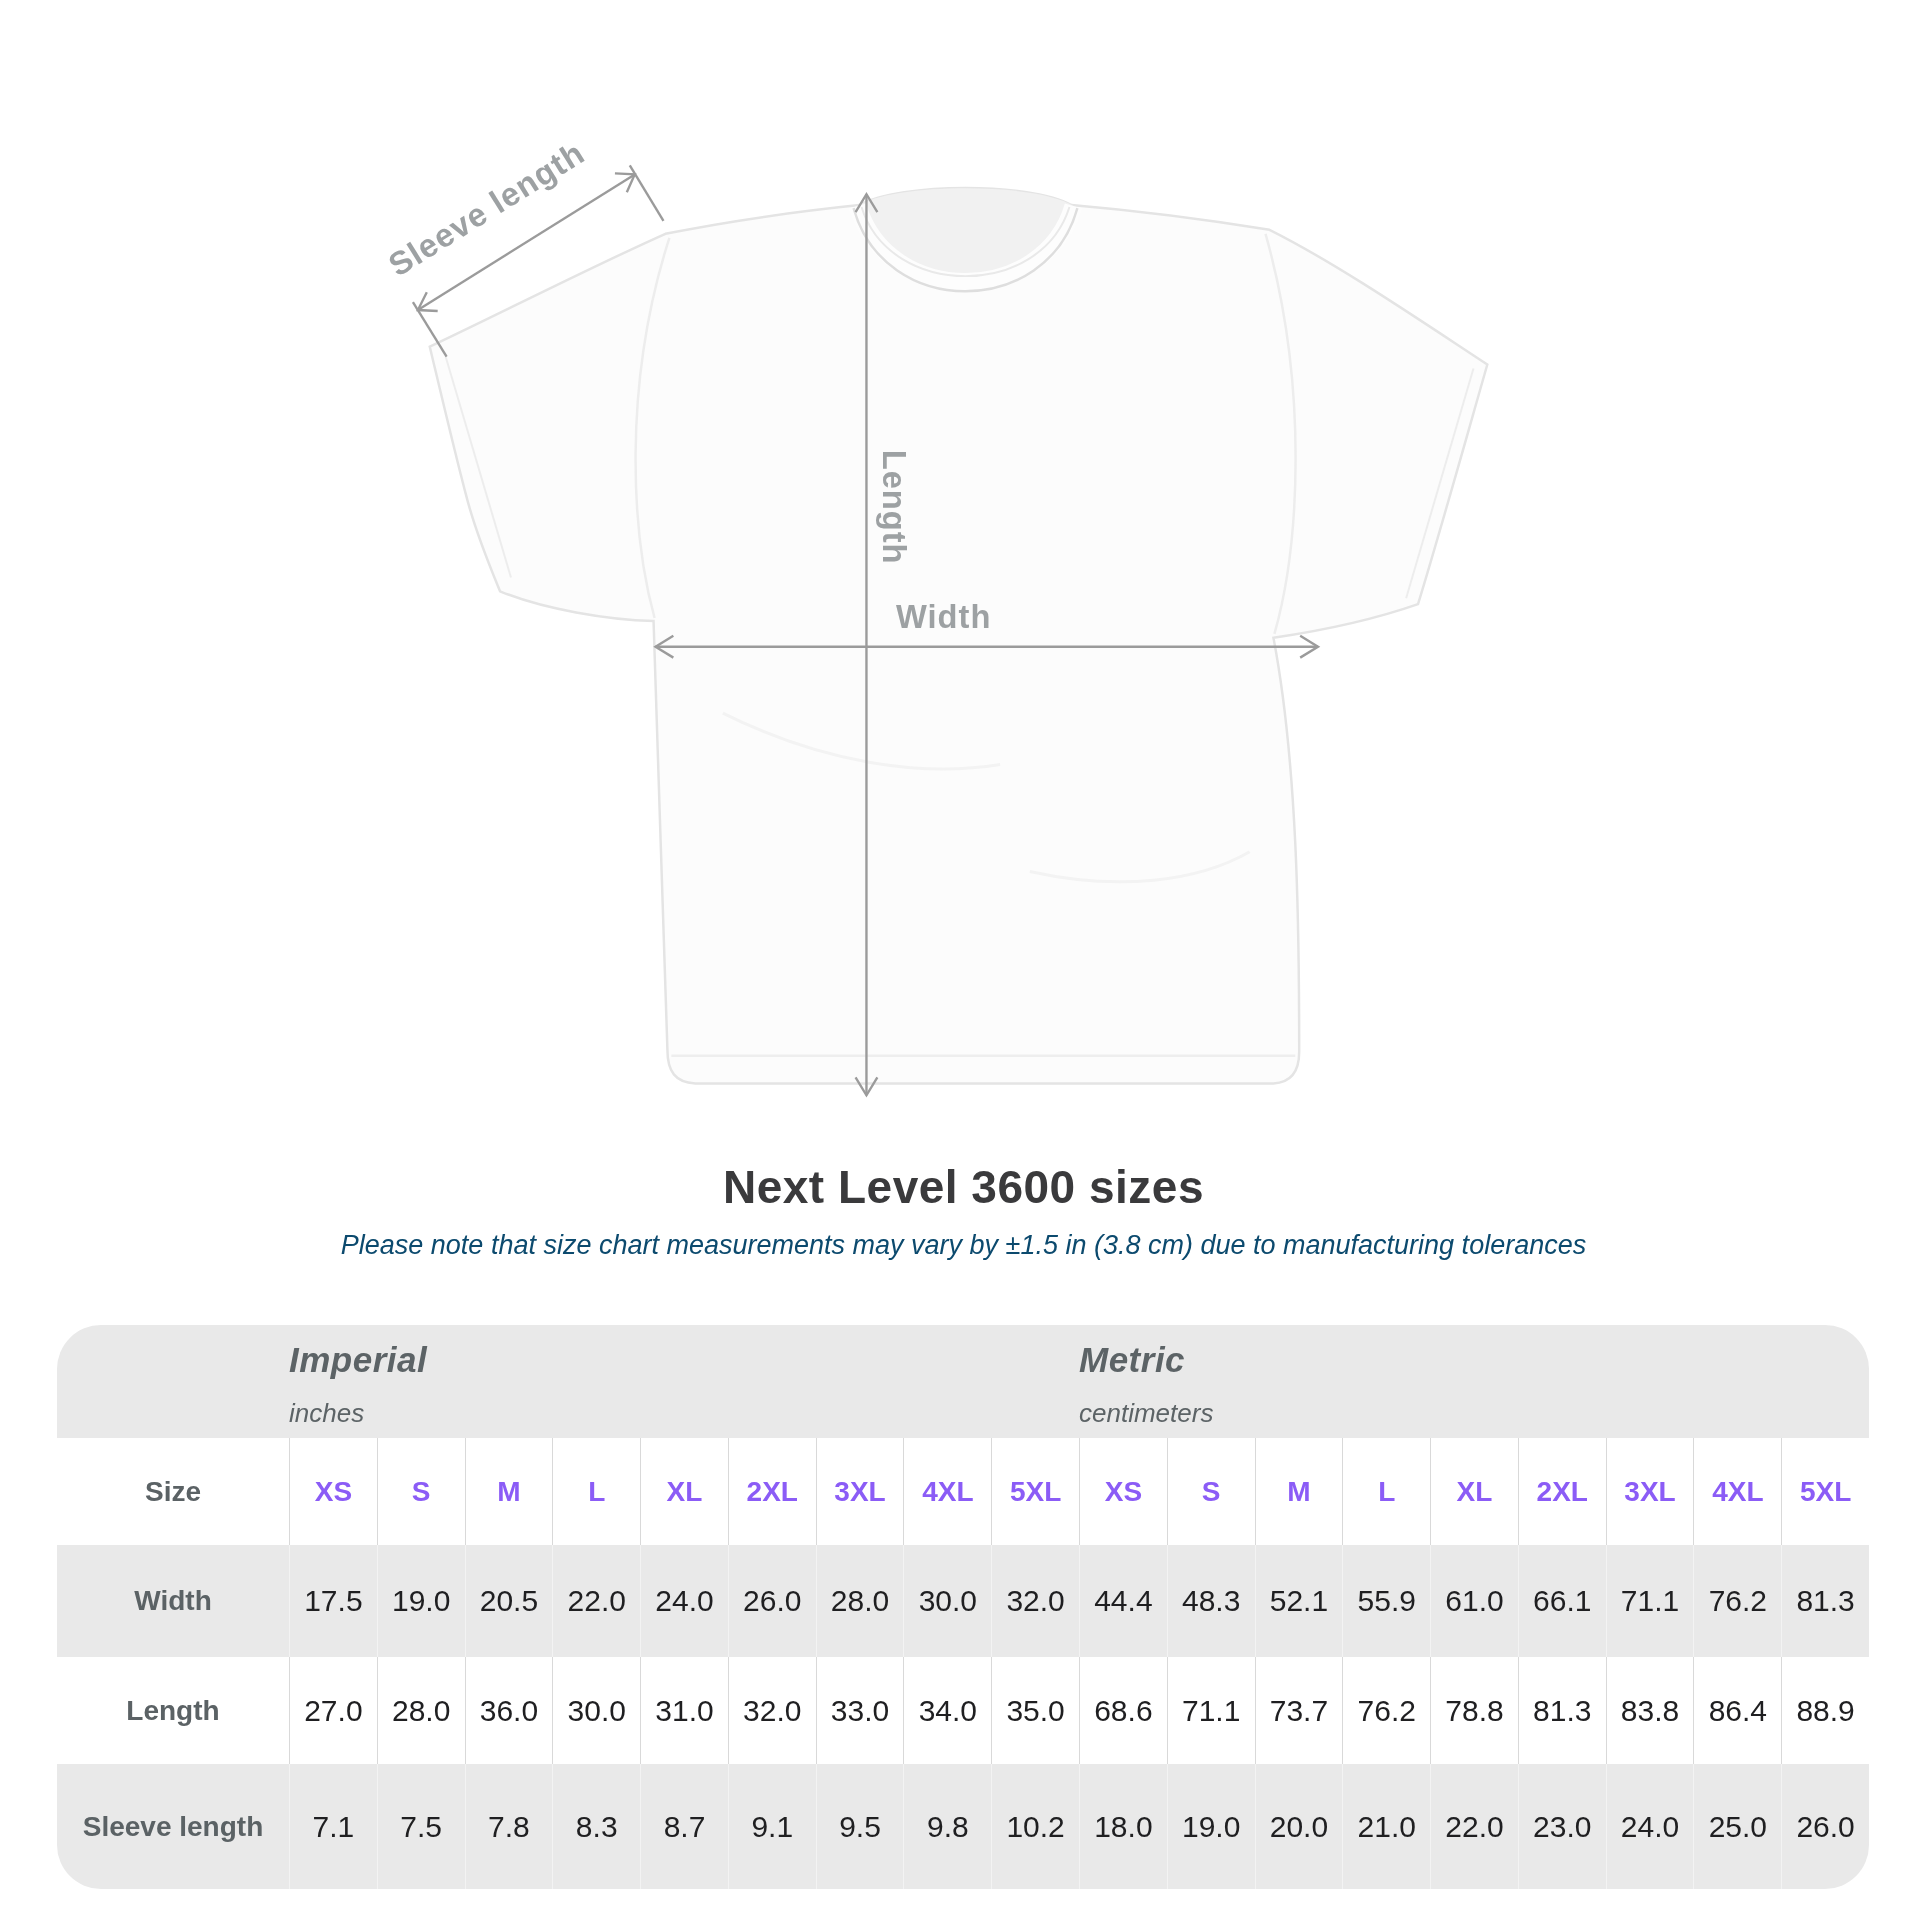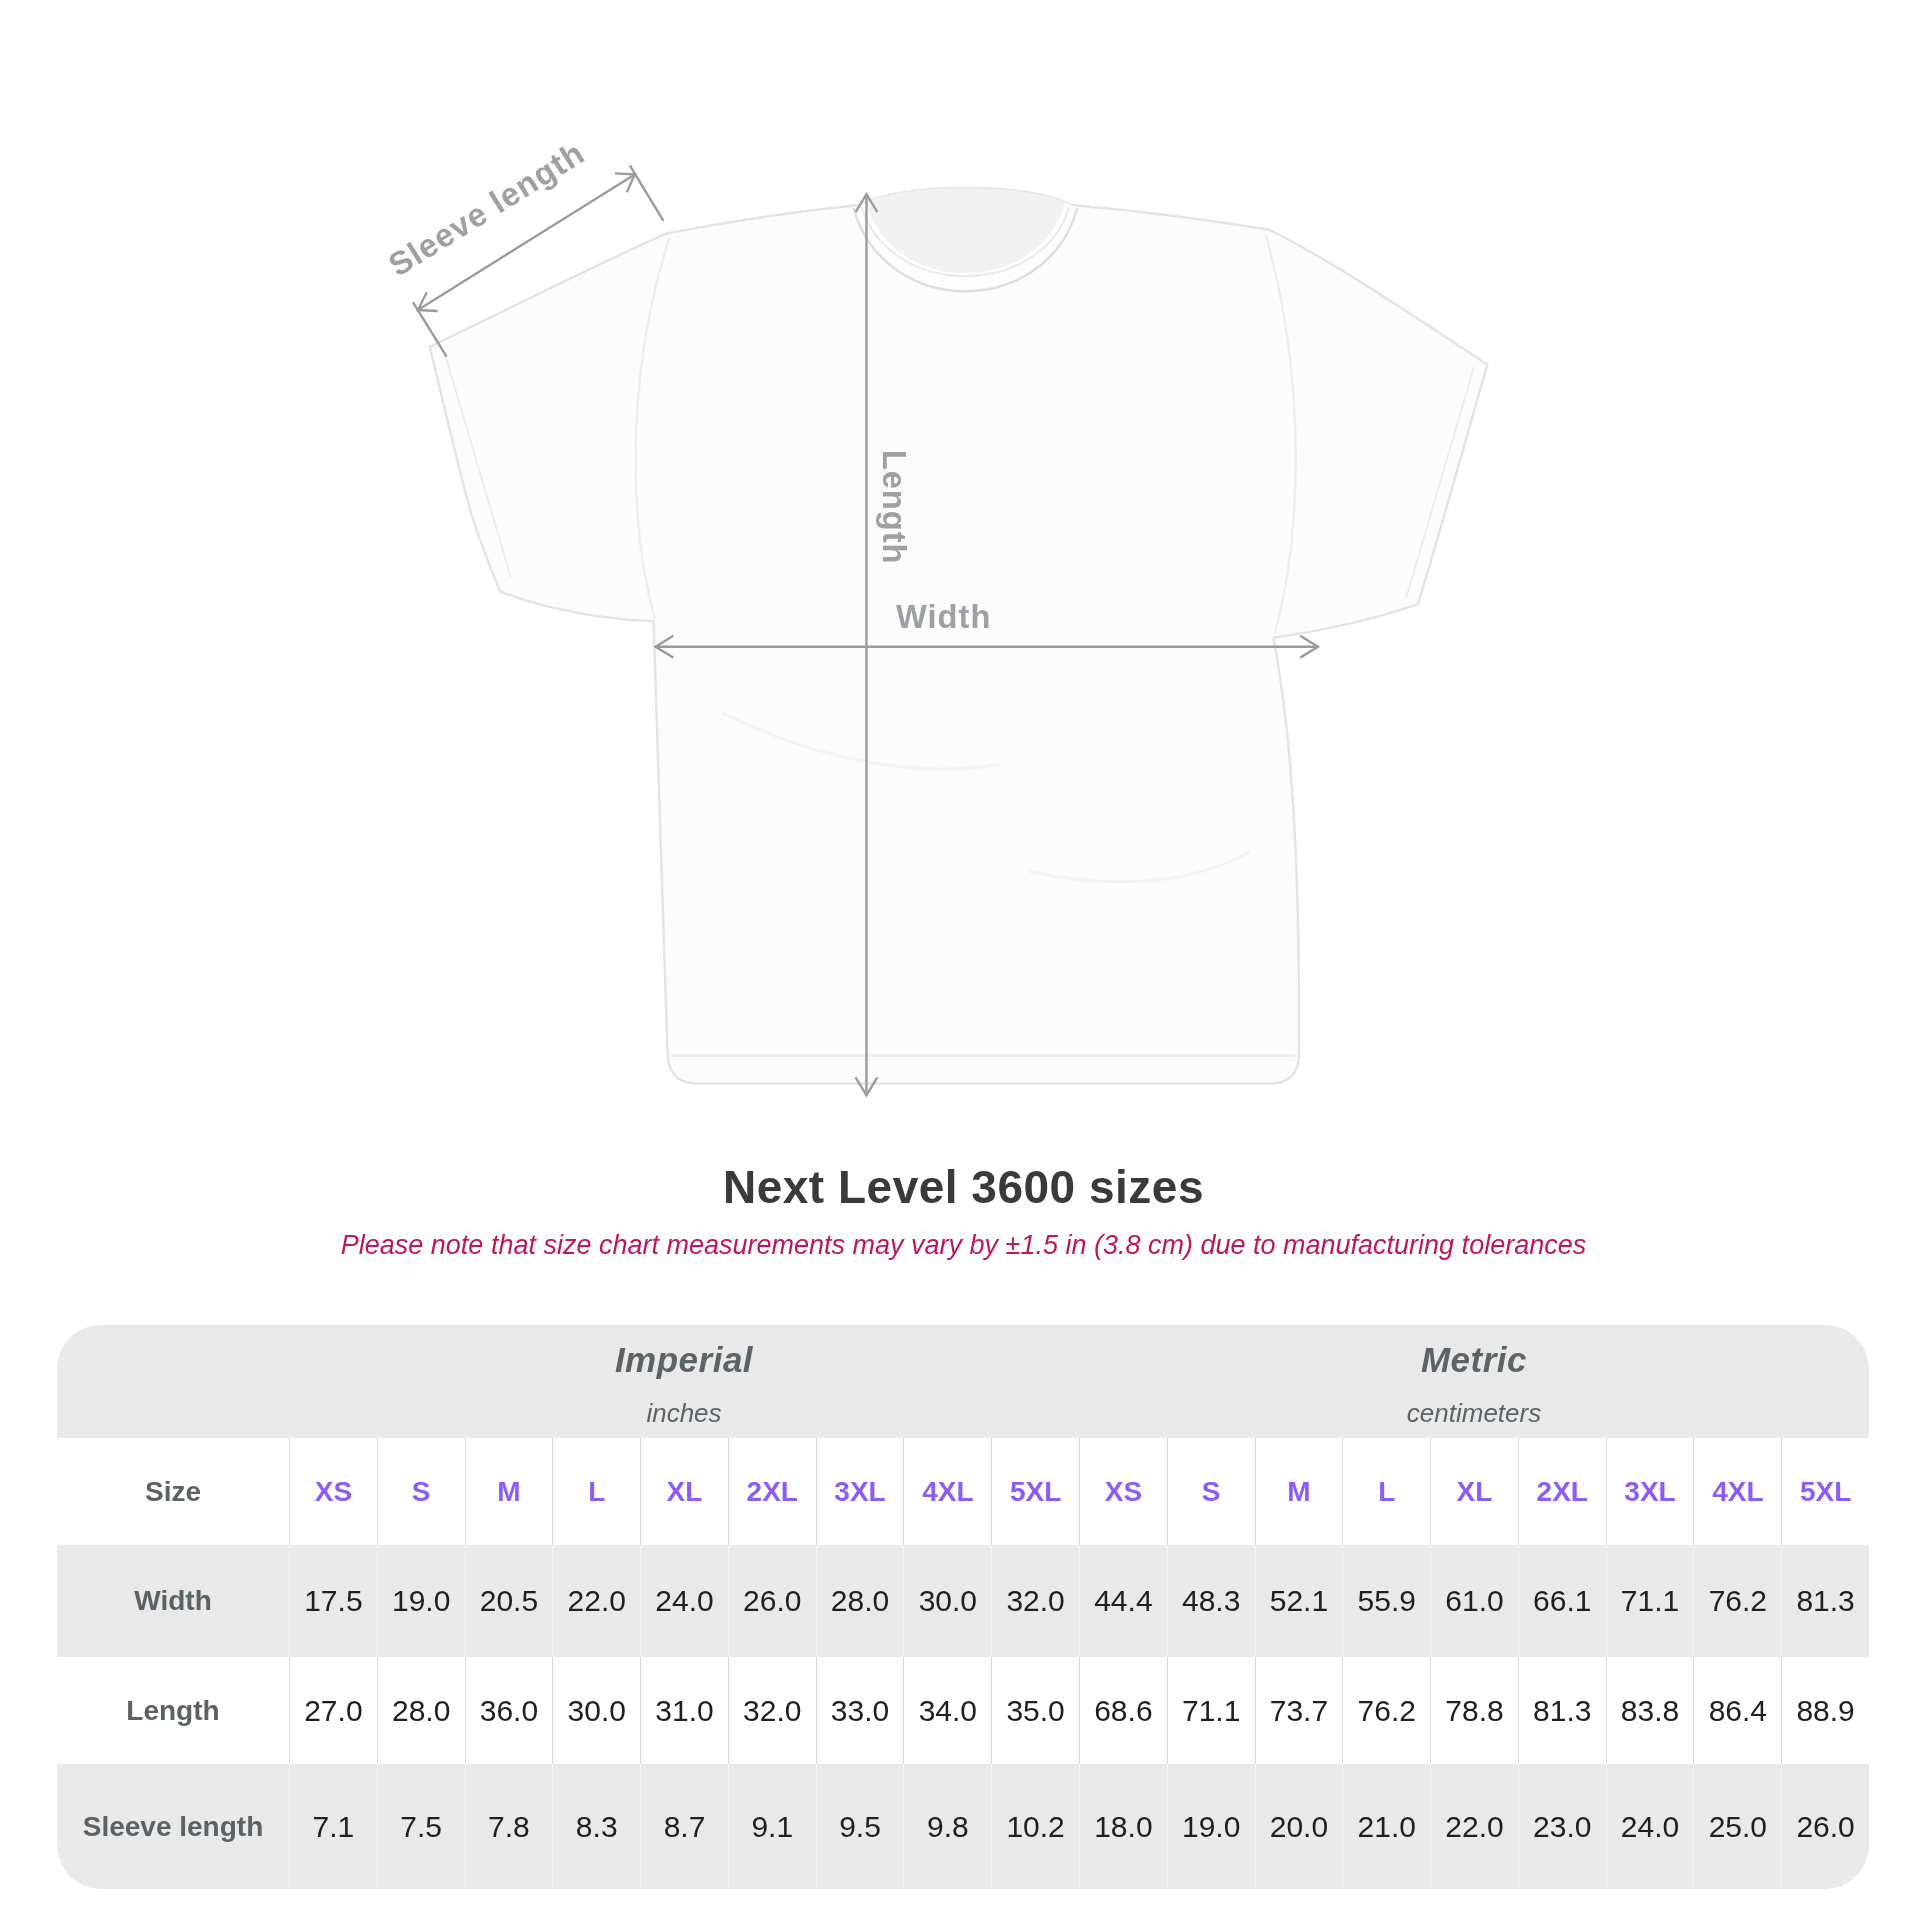--- a/index.html
+++ b/index.html
@@ -6,27 +6,27 @@
   body{width:1927px;height:1927px;position:relative;overflow:hidden;
        font-family:"Liberation Sans", sans-serif;}
 
   
   .shirt-wrap{position:absolute;left:0;top:0;width:1927px;height:1238px;}
   .shirt-wrap svg{display:block;}
 
   
   .title-block{position:absolute;left:0;top:1160px;width:1927px;text-align:center;}
   .title-block h1{margin:0;font-size:46px;font-weight:bold;color:#3a3a3c;letter-spacing:0.5px;}
-  .title-block p{margin:16px 0 0 0;font-size:27px;font-style:italic;color:#be185d;}
+  .title-block p{margin:16px 0 0 0;font-size:27px;font-style:italic;color:#0c4a6e;}
 
   
   .size-table{position:absolute;left:57px;top:1325px;width:1812px;height:564px;
               background:#e9e9e9;border-radius:44px;overflow:hidden;}
   .band{display:grid;grid-template-columns:232px repeat(18,1fr);height:113px;}
-  .unit{display:flex;flex-direction:column;align-items:center;justify-content:center;padding-top:6px;}
+  .unit{display:flex;flex-direction:column;align-items:flex-start;justify-content:center;padding-top:6px;}
   .unit-imperial{grid-column:2 / span 9;}
   .unit-metric{grid-column:11 / span 9;}
   .unit-name{font-size:35px;font-weight:bold;font-style:italic;color:#5c6366;letter-spacing:0.5px;}
   .unit-sub{font-size:26px;font-style:italic;color:#5c6366;margin-top:18px;}
 
   .trow{display:grid;grid-template-columns:232px repeat(18,1fr);text-align:center;}
   .trow.white{background:#ffffff;}
   .row-size{height:107px;}
   .row-w{height:112px;}
   .row-l{height:107px;}

